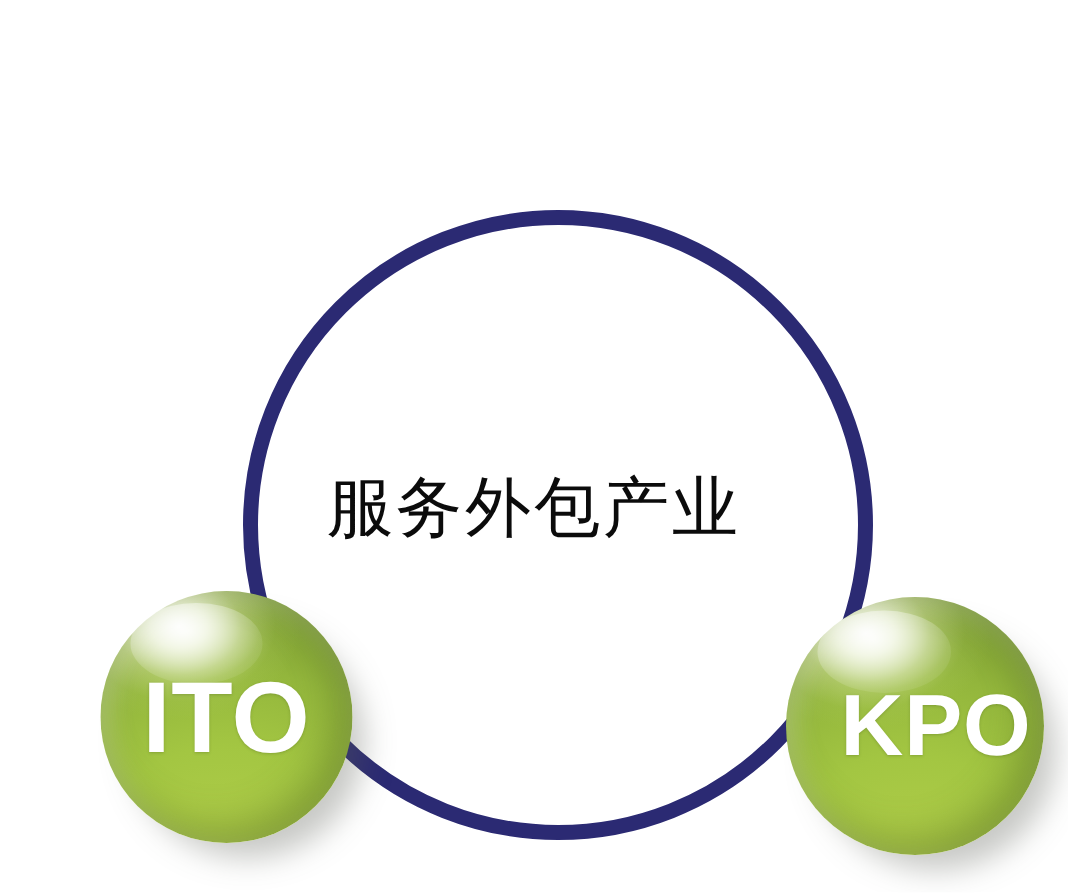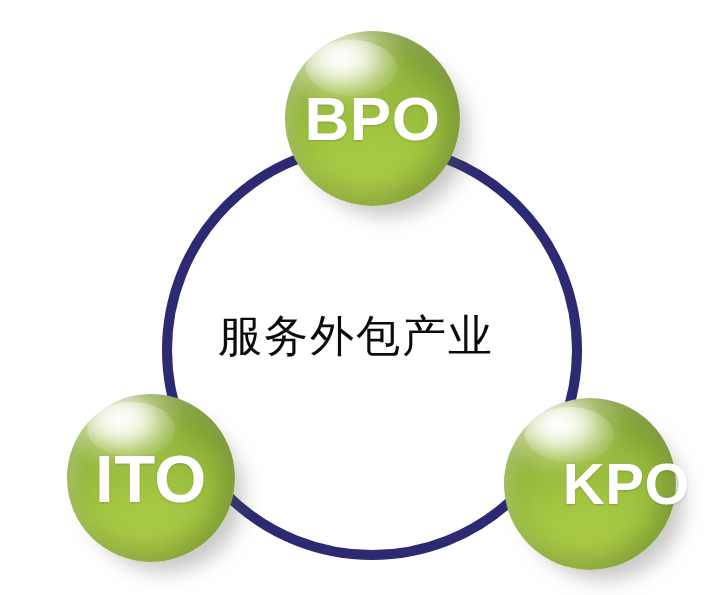--- a/index.html
+++ b/index.html
@@ -87,60 +87,56 @@
   }
   #node-bpo .node-label { font-size: 62px; }
   #node-ito {
     left: 67px;
     top: 394px;
     width: 168px;
     height: 168px;
   }
   #node-ito .node-label { font-size: 67px; }
   #node-kpo {
-    left: 504px;
+    left: 524px;
     top: 398px;
     width: 172px;
     height: 172px;
-    justify-content: flex-end;
   }
   #node-kpo .node-label {
     font-size: 58px;
     transform: translateX(14px);
   }
   #center-caption {
     position: absolute;
     left: 0;
     top: 314px;
     width: 712px;
     text-align: center;
     z-index: 2;
-    font-family: Liberation Mono, monospace;
+    font-family: Liberation Serif, serif;
     font-size: 44px;
     line-height: 1.15;
     color: #0b0b0b;
     letter-spacing: 2px;
     white-space: nowrap;
     user-select: none;
   }
 </style>
 </head>
 <body>
 
 <div id="diagram-canvas" style="background: rgb(255, 255, 255);">
 
   <svg id="ring-layer" viewBox="0 0 712 595" aria-hidden="true">
     <circle cx="372" cy="350" r="205" fill="none" stroke="#2b2a73" stroke-width="10"></circle>
   </svg>
 
   <div id="center-caption">服务外包产业</div>
 
-  <div class="node-sphere" id="node-bpo">
-    <span class="node-label">BPO</span>
-  </div>
 
   <div class="node-sphere" id="node-ito">
     <span class="node-label">ITO</span>
   </div>
 
   <div class="node-sphere" id="node-kpo">
     <span class="node-label">KPO</span>
   </div>
 
 </div>

